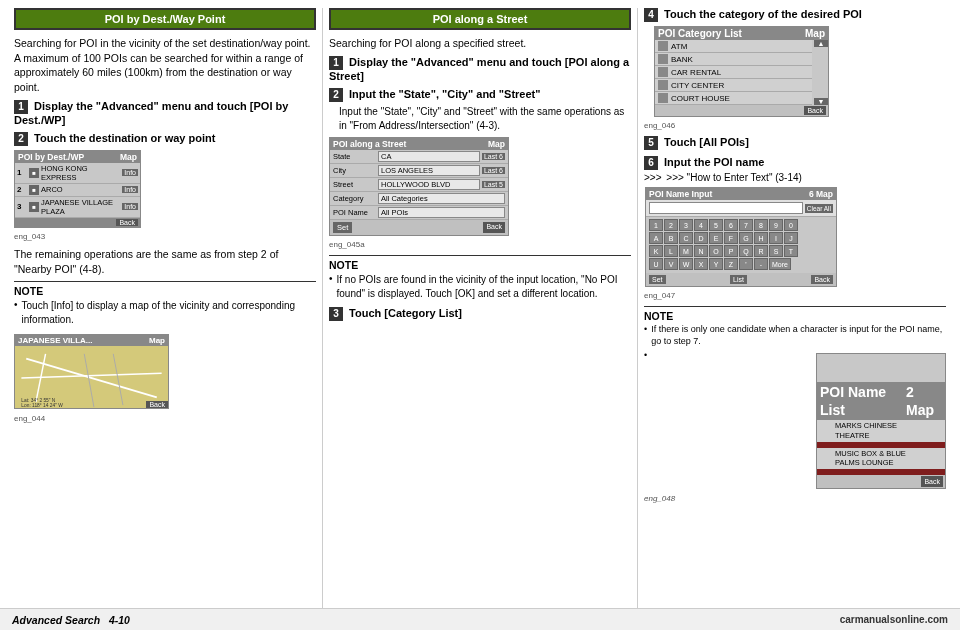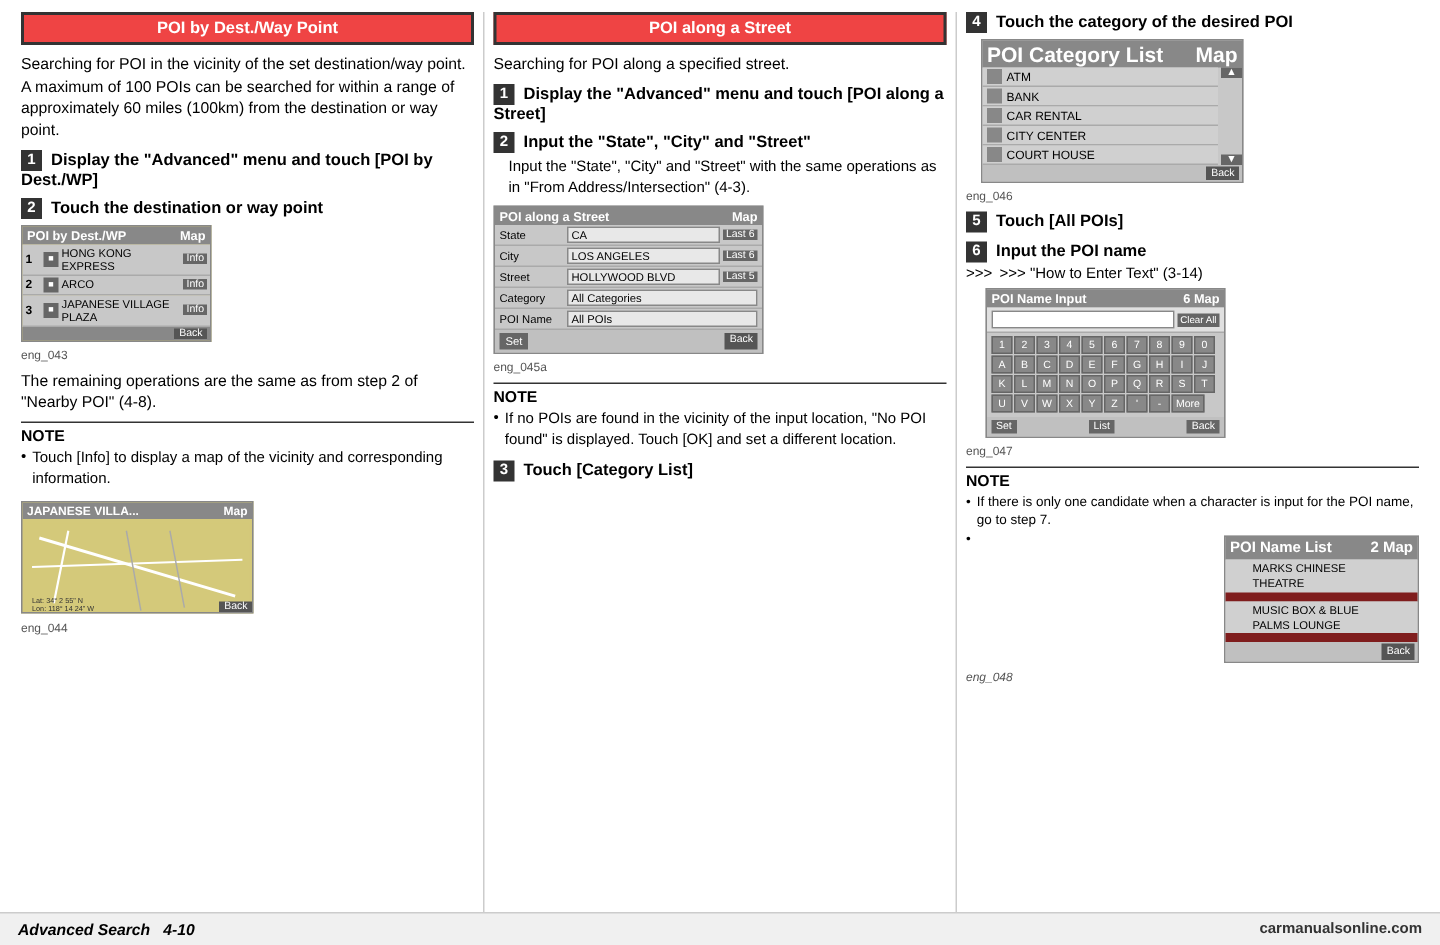--- a/index.html
+++ b/index.html
@@ -24,21 +24,21 @@
     }
     .column {
       flex: 1;
       padding: 0 6px;
     }
     .column-left { flex: 1.1; }
     .column-mid { flex: 1.1; border-left: 1px solid #ccc; border-right: 1px solid #ccc; }
     .column-right { flex: 1.1; }
 
     .section-header {
-      background: #ef4444;
+      background: #4d7c0f;
       color: #fff;
       text-align: center;
       font-weight: bold;
       font-size: 11px;
       padding: 3px 6px;
       border: 2px solid #333;
       margin-bottom: 6px;
     }
     .body-text {
       font-size: 10.5px;
@@ -208,21 +208,21 @@
       border: 1px solid #888;
       background: #c8c8c8;
       font-size: 9px;
       margin: 4px 0;
       width: 175px;
     }
     .cat-header {
       display: flex;
       background: #888;
       color: white;
-      font-size: 14px;
+      font-size: 10px;
       font-weight: bold;
       padding: 1px 3px;
       justify-content: space-between;
     }
     .cat-row {
       display: flex;
       align-items: center;
       border-bottom: 1px solid #aaa;
       padding: 1px 3px;
       font-size: 8px;
@@ -244,22 +244,22 @@
       color: #fff;
       font-size: 7px;
       width: 14px;
       text-align: center;
     }
     
     .kb-screen {
       border: 1px solid #888;
       background: #c8c8c8;
       font-size: 9px;
-      margin: 4px 13px;
-      width: 160px;
+      margin: 4px 1px;
+      width: 192px;
     }
     .kb-header {
       display: flex;
       background: #888;
       color: white;
       font-size: 8.5px;
       font-weight: bold;
       padding: 1px 3px;
       justify-content: space-between;
     }
@@ -352,24 +352,25 @@
       border: 1px solid #888;
       background: #c8c8c8;
       font-size: 9px;
       margin: 4px 0;
       width: 175px;
     }
     .list-header {
       display: flex;
       background: #888;
       color: white;
-      font-size: 10px;
-      font-weight: bold;
-      padding: 1px 3px;
-      justify-content: space-between;
+      font-size: 14px;
+      font-weight: bold;
+      padding: 1px 3px;
+      justify-content: space-between;
+      margin-top: 28px;
     }
     .list-row {
       display: flex;
       align-items: center;
       border-bottom: 6px solid #7f1d1d;
       padding: 1px 18px;
       font-size: 7.5px;
       background: #d0d0d0;
     }
     .bottom-bar {

